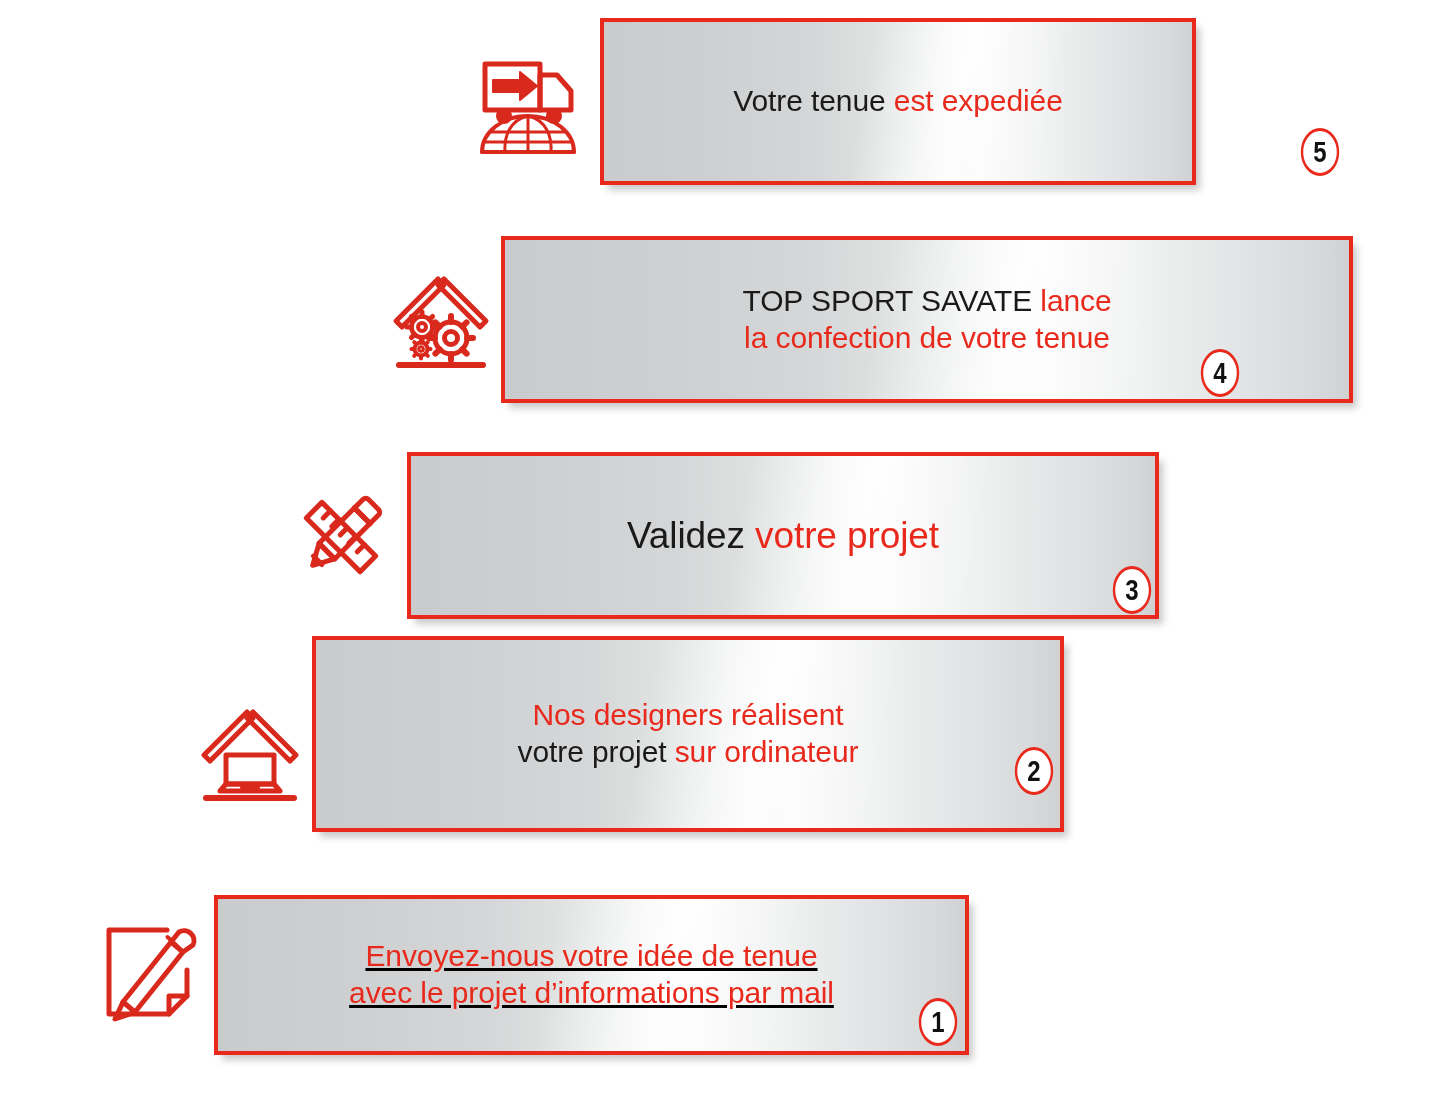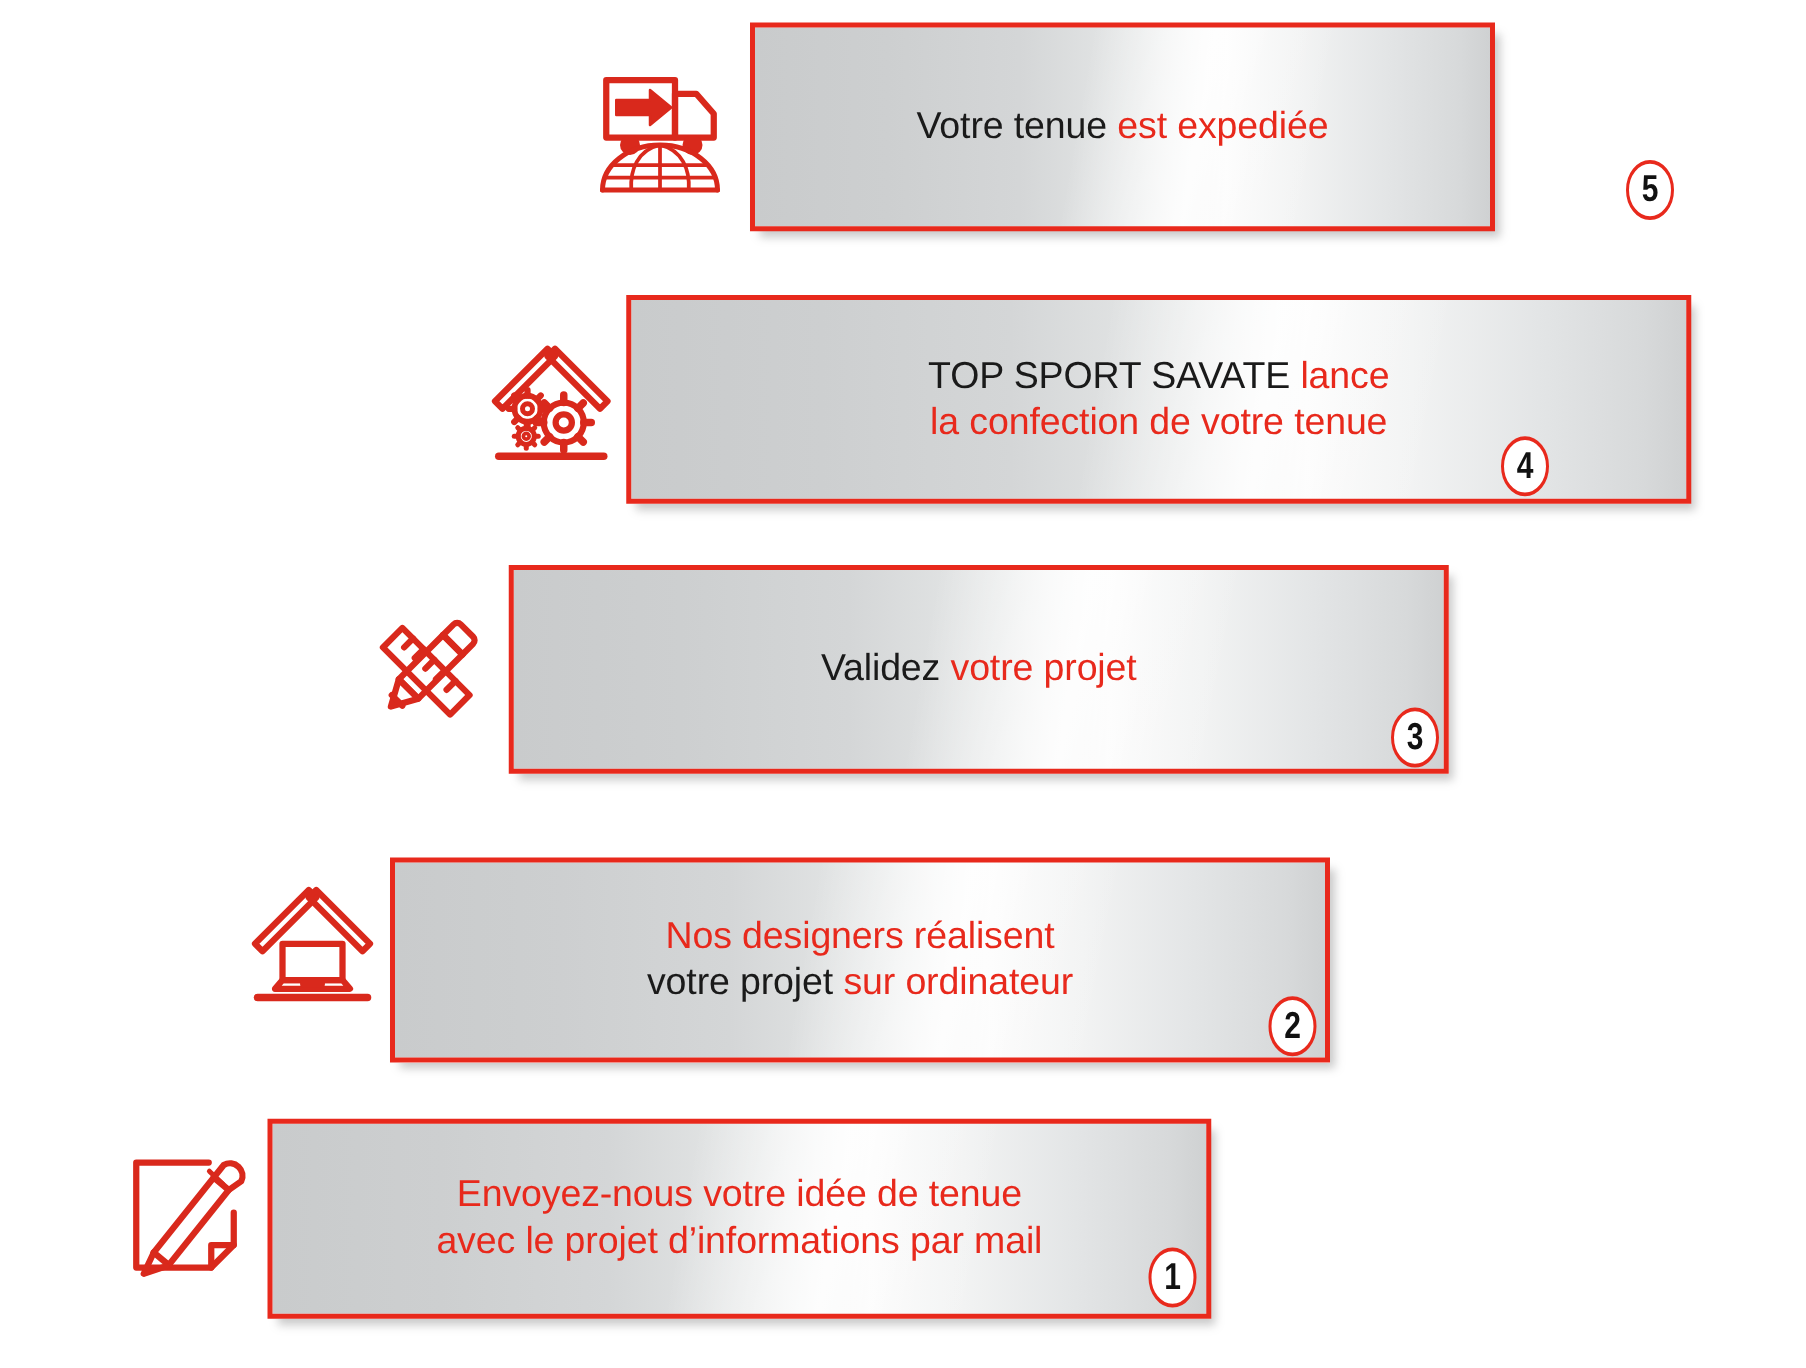--- a/index.html
+++ b/index.html
@@ -229,21 +229,21 @@
       <path d="M80 42 H92 A4 4 0 0 1 96 46 V60 A4 4 0 0 1 92 64 H80 Z"></path>
       <path d="M80 42 V64"></path>
 
       <path d="M30 42 L10 53 L30 64 Z"></path>
       <path d="M17 47 L17 59"></path>
       <path d="M30 48 H80" stroke-width="3" opacity="0"></path>
     </g>
   </svg>
       </div>
       <div class="panel" style="left: 407px; top: 452px; width: 752px; height: 167px;">
-        <div class="panel-inner" style="font-size: 30px;">
+        <div class="panel-inner" style="font-size: 37px;">
           <div class="panel-line"><span class="t-black">Validez </span><span class="t-red">votre projet</span></div>
         </div>
         <div class="badge" style="left: 697px; top: 110px; width: 48px; height: 48px; font-size: 30px;">
           <span>3</span>
         </div>
       </div>
     </div>
     <div class="step" style="left: 0px; top: 0px; width: 1445px; height: 1094px;">
       <div class="step-icon" style="left: 200px; top: 700px; width: 100px; height: 106px;">
         <svg viewBox="0 0 100 106" fill="none" stroke="#d9291c" stroke-width="5" stroke-linejoin="round" stroke-linecap="round">
@@ -253,21 +253,21 @@
 
     <path d="M6 98 H94" stroke-width="6"></path>
 
     <path d="M26 55 H74 V84 H26 Z"></path>
 
     <path d="M20 91 L26 84 H74 L80 91 Z"></path>
 
     <path d="M43 87 H57" stroke-width="6"></path>
   </svg>
       </div>
-      <div class="panel" style="left: 312px; top: 686px; width: 752px; height: 164px; padding-left: 48px;">
+      <div class="panel" style="left: 312px; top: 636px; width: 752px; height: 196px; padding-left: 48px;">
         <div class="panel-inner" style="font-size: 30px;">
           <div class="panel-line"><span class="t-red">Nos designers réalisent</span></div>
           <div class="panel-line"><span class="t-black">votre projet </span><span class="t-red">sur ordinateur</span></div>
         </div>
         <div class="badge" style="left: 694px; top: 107px; width: 48px; height: 48px; font-size: 30px;">
           <span>2</span>
         </div>
       </div>
     </div>
     <div class="step" style="left: 0px; top: 0px; width: 1445px; height: 1094px;">
@@ -284,21 +284,21 @@
 
       <path d="M24 84 L16 101 L34 95"></path>
 
       <path d="M72 24 L80 14 A10 10 0 0 1 94 27 L84 34 Z"></path>
       <path d="M78 30 L66 18" stroke-width="4" opacity="0"></path>
       <path d="M79.5 29.5 L68.5 19" stroke-width="4"></path>
     </g>
   </svg>
       </div>
       <div class="panel" style="left: 214px; top: 895px; width: 755px; height: 160px;">
-        <div class="panel-inner" style="font-size: 30px;">
+        <div class="panel-inner" style="font-size: 30px; text-decoration: underline;">
           <div class="panel-line"><span class="t-red">Envoyez-nous votre idée de tenue</span></div>
           <div class="panel-line"><span class="t-red">avec le projet d’informations par mail</span></div>
         </div>
         <div class="badge" style="left: 696px; top: 99px; width: 48px; height: 48px; font-size: 30px;">
           <span>1</span>
         </div>
       </div>
     </div>
   </div>
 

